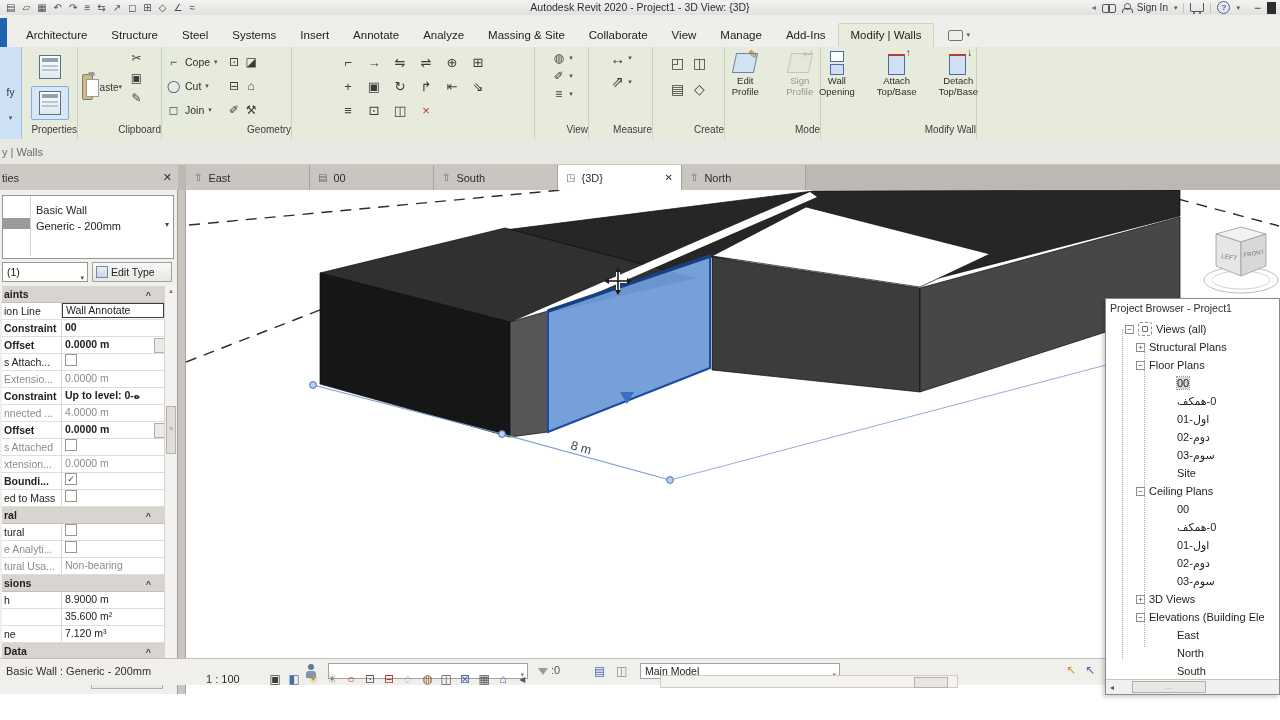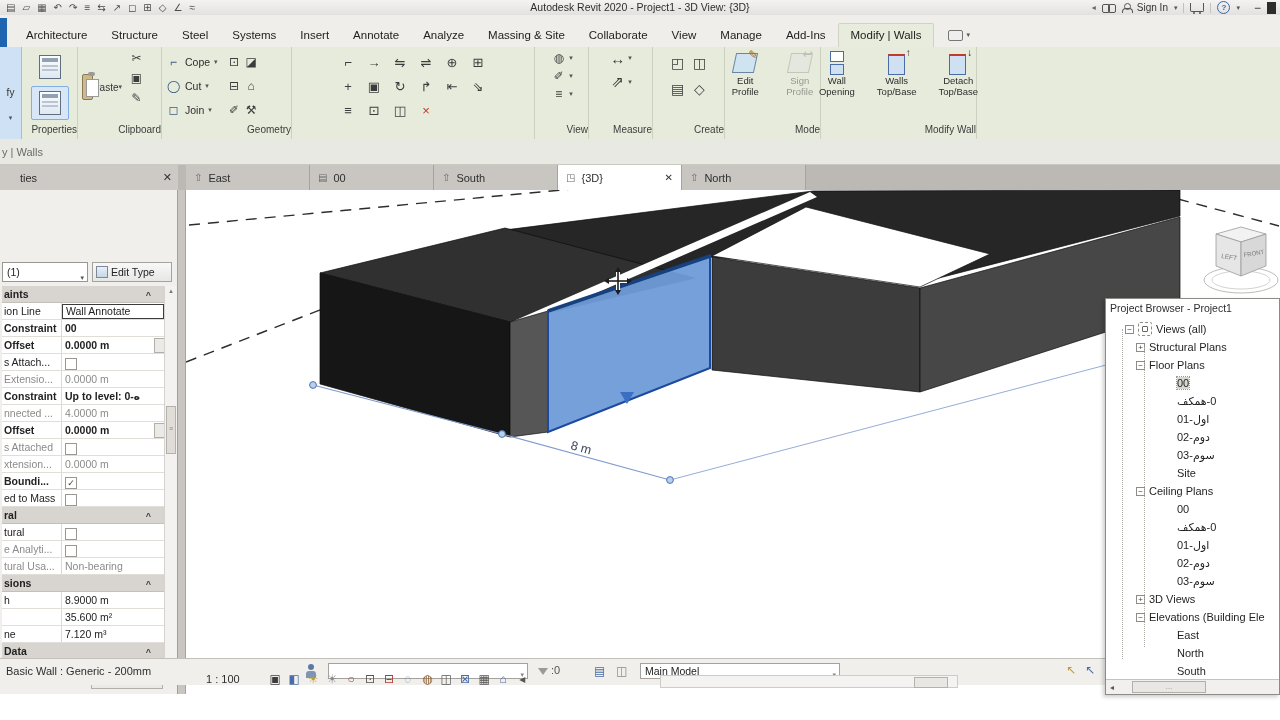--- a/index.html
+++ b/index.html
@@ -91,21 +91,21 @@
   .bico[data-ic="attach"]::before{content:"";position:absolute;left:3px;top:4px;width:15px;height:18px;background:#cfe0f2;border:1px solid #4a6da7;border-top:2.5px solid #c03a2e}
   .bico[data-ic="attach"]::after{content:"↑";position:absolute;right:-2px;top:-3px;font-size:10px;color:#222}
   .bico[data-ic="detach"]::before{content:"";position:absolute;left:3px;top:4px;width:15px;height:18px;background:#cfe0f2;border:1px solid #4a6da7;border-top:2.5px solid #c03a2e}
   .bico[data-ic="detach"]::after{content:"↓";position:absolute;right:-2px;top:-3px;font-size:10px;color:#222}
   
   .optionsbar{position:absolute;left:0;top:139px;width:1280px;height:26px;background:#e8e9e2;border-bottom:1px solid #c9cabe;
     font-size:11px;color:#6d6d68;line-height:26px;padding-left:2px;box-sizing:border-box}
   
   .tabstrip{position:absolute;left:0;top:165px;width:1280px;height:25px;background:#bcb9b5}
   .palhead{position:absolute;left:0;top:0;width:178px;height:25px;background:#cdcac6;display:flex;align-items:center;font-size:11px;color:#2e2e2e}
-  .palhead .t{margin-left:20px}
+  .palhead .t{margin-left:2px}
   .palhead .x{margin-left:auto;margin-right:6px;font-size:11px;color:#333}
   .vtabs{position:absolute;left:186px;top:0;display:flex;height:25px}
   .vtab{width:124px;box-sizing:border-box;display:flex;align-items:center;gap:6px;padding:0 8px;font-size:11px;color:#2e2e2e;
     background:#c9c6c2;border-right:1px solid #a6a39f}
   .vtab .ig{font-size:10px;color:#6a6a6a}
   .vtab .x{display:none;margin-left:auto;font-size:10px;color:#333}
   .vtab.active{background:#fff}
   .vtab.active .x{display:block}
   
   .props{position:absolute;left:0;top:190px;width:178px;height:504px;background:#f0efec;border-right:1px solid #a39f9a;box-sizing:border-box}
@@ -114,21 +114,21 @@
   .swatch::before{content:"";position:absolute;left:0;top:22px;width:27px;height:11px;background:#9b9b9b}
   .typesel .tn{position:absolute;left:33px;top:8px;font-size:11px;color:#1f1f1f}
   .typesel .td{position:absolute;left:33px;top:24px;font-size:11px;color:#1f1f1f}
   .typesel .dd{position:absolute;right:4px;top:24px;font-size:8px;color:#444}
   .instrow{position:absolute;left:2px;top:72px;width:170px;height:20px;display:flex}
   .instdd{flex:1;background:#fff;border:1px solid #9a9792;font-size:10.5px;line-height:18px;padding:0 4px;position:relative;color:#222}
   .instdd .dd{position:absolute;right:3px;top:6px}
   .etbtn{width:72px;margin-left:4px;background:linear-gradient(#f8f8f8,#e7e7e5);border:1px solid #a5a29d;display:flex;align-items:center;gap:3px;padding:0 3px;font-size:10.5px;color:#222}
   .etico{width:12px;height:12px;border:1px solid #7a8a9a;background:linear-gradient(#e8f0f8,#c8d6e4);box-sizing:border-box}
   .pgrid{position:absolute;left:2px;top:96px;width:163px}
-  .prow{display:flex;align-items:flex-end;height:16px;background:#fff;border-bottom:1px solid #e1deda;font-size:10.5px;color:#222;position:relative;padding-right:12px}
+  .prow{display:flex;align-items:flex-start;height:16px;background:#fff;border-bottom:1px solid #e1deda;font-size:10.5px;color:#222;position:relative;padding-right:12px}
   .prow .plabel{width:57px;padding-left:2px;border-right:1px solid #dcd9d5;overflow:hidden;white-space:nowrap;align-self:stretch;line-height:16px}
   .prow .pval{flex:1;padding-left:3px;overflow:hidden;white-space:nowrap;line-height:15px}
   .prow.bold .plabel,.prow.bold .pval{font-weight:bold}
   .prow.dim .plabel,.prow.dim .pval{color:#8b8b8b}
   .prow.edit .pval{border:1px solid #3c3c3c;line-height:13px;margin-right:-11px}
   .prow.btn::after{content:"";position:absolute;right:0;top:1px;width:9px;height:13px;background:#eceae7;border:1px solid #b2afab}
   .prow .cb{display:none;width:10px;height:10px;border:1px solid #9a9792;background:#fff;margin-left:3px}
   .prow.check .cb{display:block}
   .prow.checked .cb::before{content:"✓";display:block;font-size:9px;line-height:10px;text-align:center;color:#3c3c3c}
   .prow.header{background:#d8d5d0;font-weight:bold;border-bottom:1px solid #c3c0bb;padding-right:0}
@@ -422,21 +422,21 @@
           <span class="bico" data-ic="opening">
               <span class="midmark"></span>
             </span>
           <span class="bl">Wall</span>
           <span class="bl">Opening</span>
         </div>
           <div class="bigbtn">
           <span class="bico" data-ic="attach">
               <span class="midmark"></span>
             </span>
-          <span class="bl">Walls</span>
+          <span class="bl">Attach</span>
           <span class="bl">Top/Base</span>
         </div>
           <div class="bigbtn">
           <span class="bico" data-ic="detach">
               <span class="midmark"></span>
             </span>
           <span class="bl">Detach</span>
           <span class="bl">Top/Base</span>
         </div>
         </div>
@@ -477,20 +477,26 @@
       </div>
       <div class="vtab">
         <span class="ig">⇧</span>
         <span>North</span>
 
       </div>
     </div>
 </div>
 
 <div class="props">
+  <div class="typesel">
+    <span class="swatch"></span>
+    <span class="tn">Basic Wall</span>
+    <span class="td">Generic - 200mm</span>
+    <span class="dd">▾</span>
+  </div>
   <div class="instrow">
     <div class="instdd">
       <span>(1)</span>
       <span class="dd">▾</span>
     </div>
     <div class="etbtn">
       <span class="etico"></span>
       <span>Edit Type</span>
     </div>
   </div>

